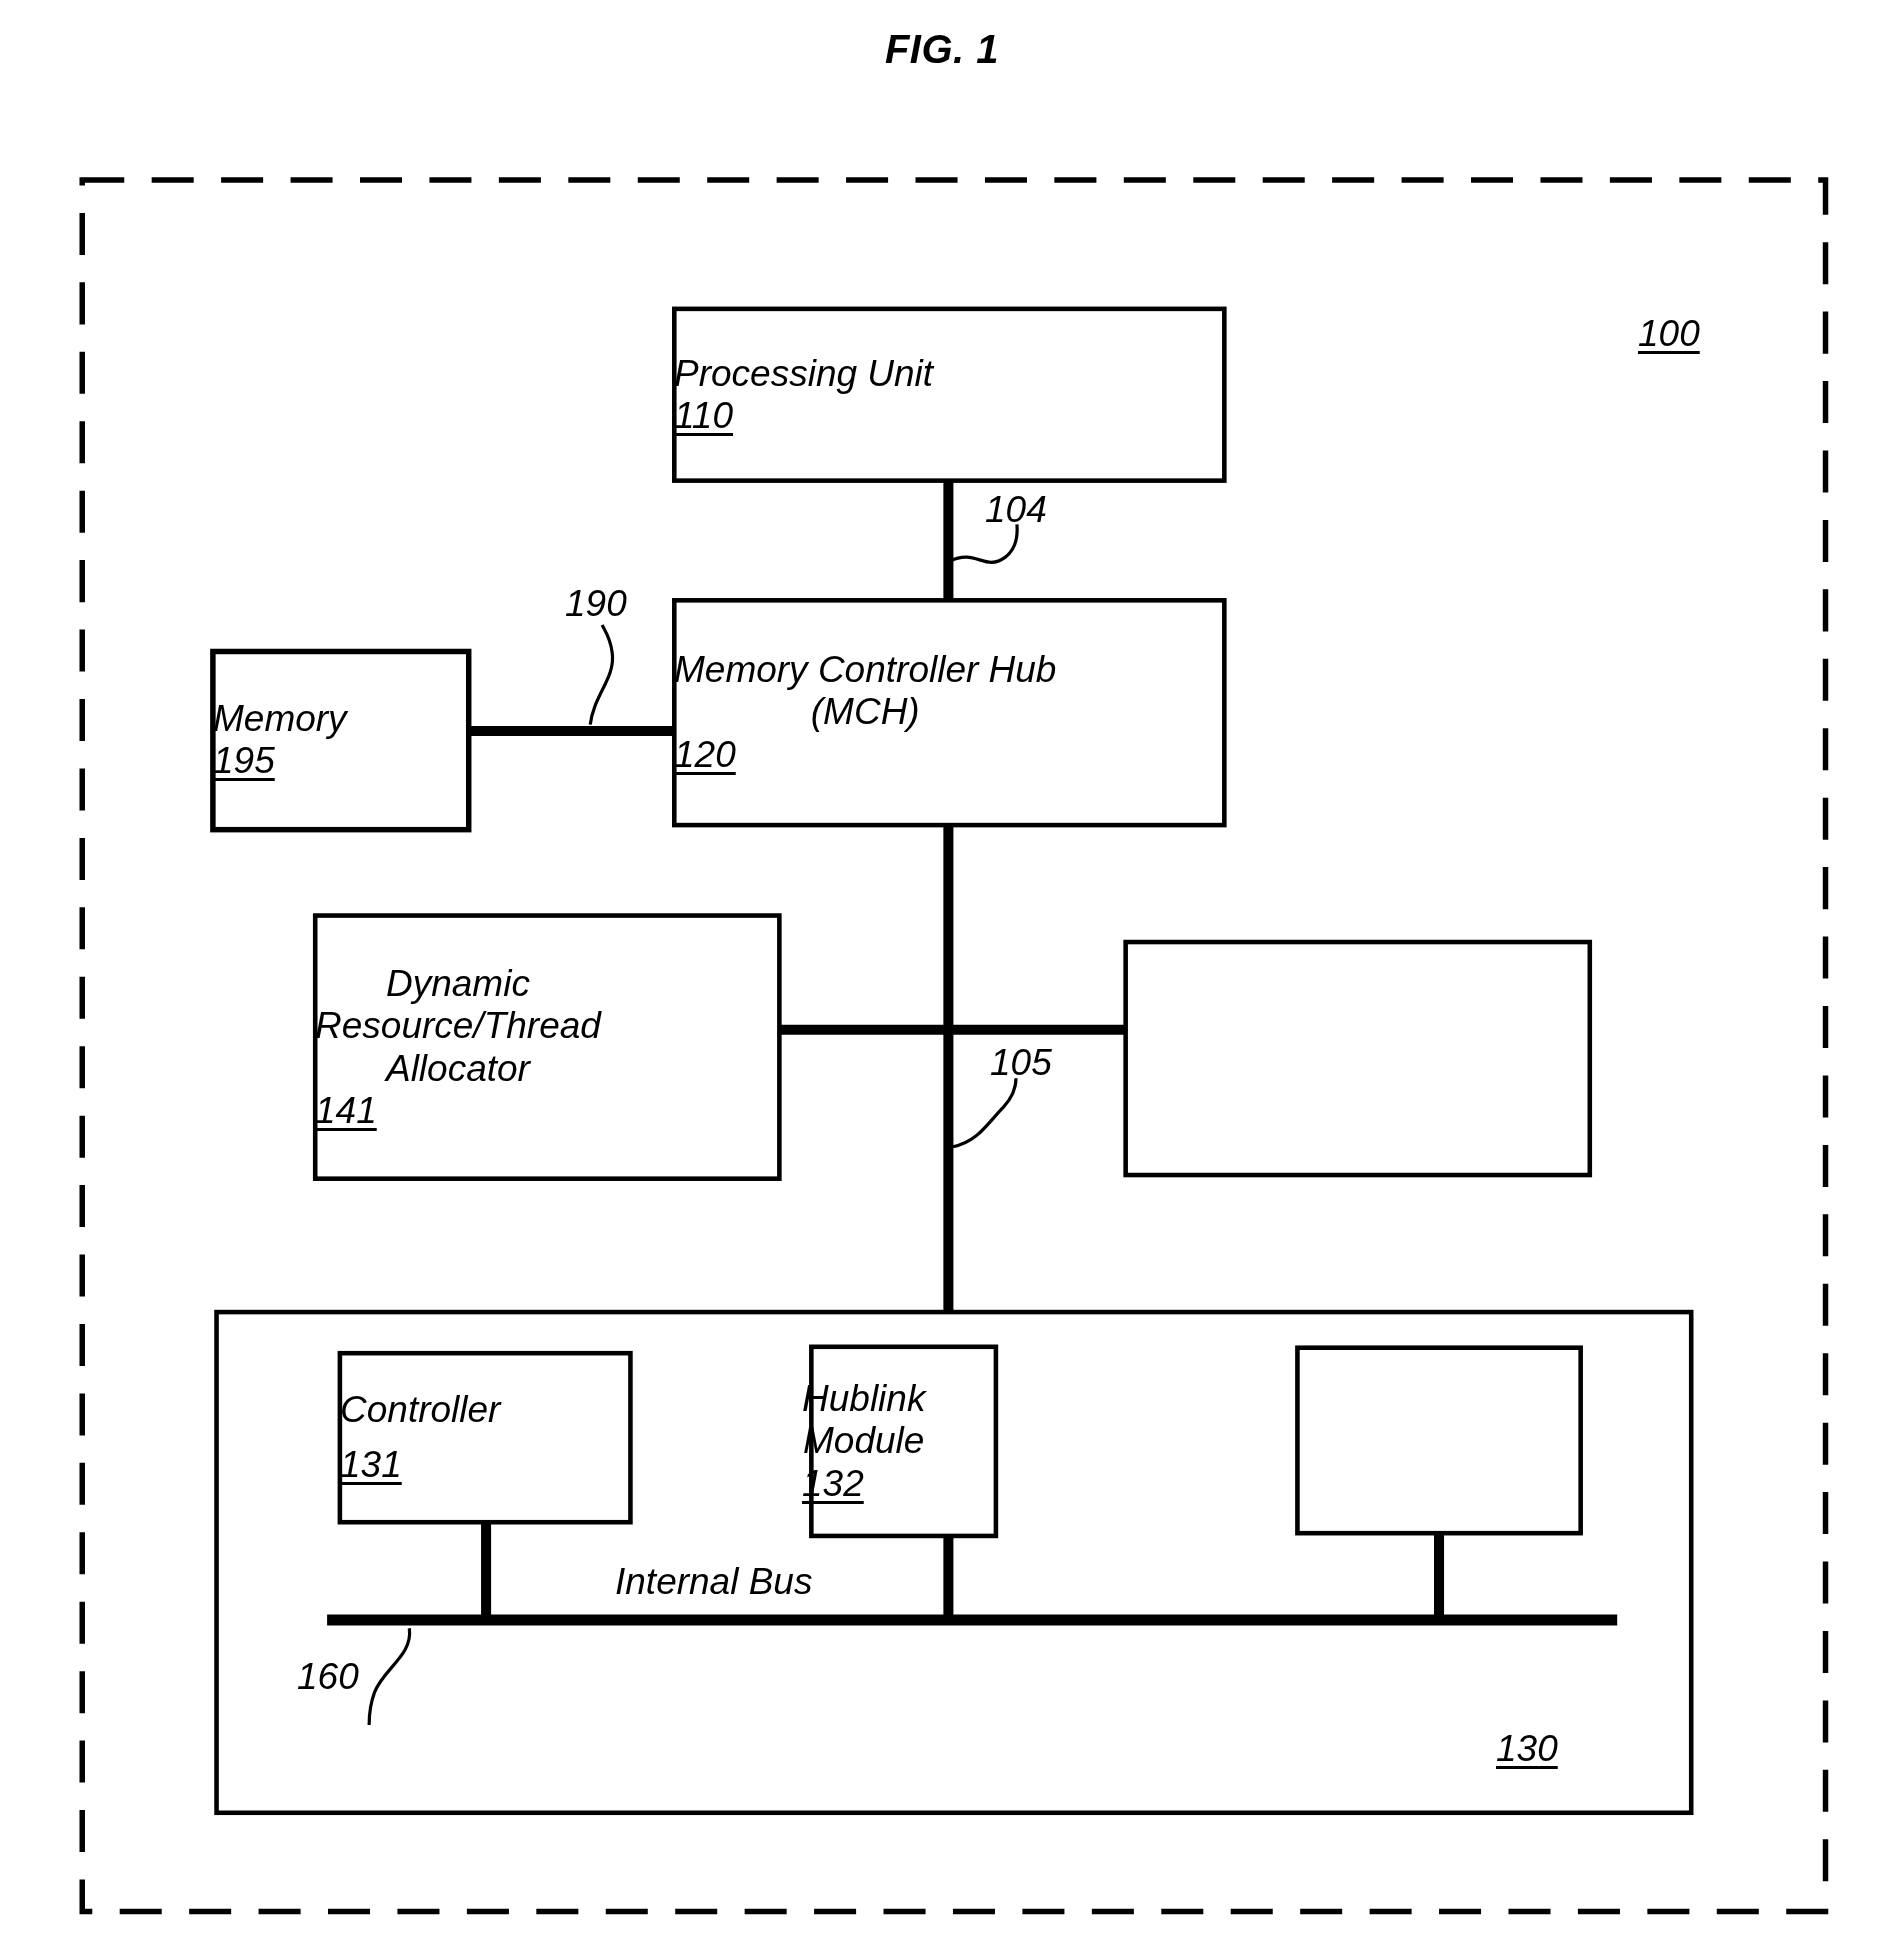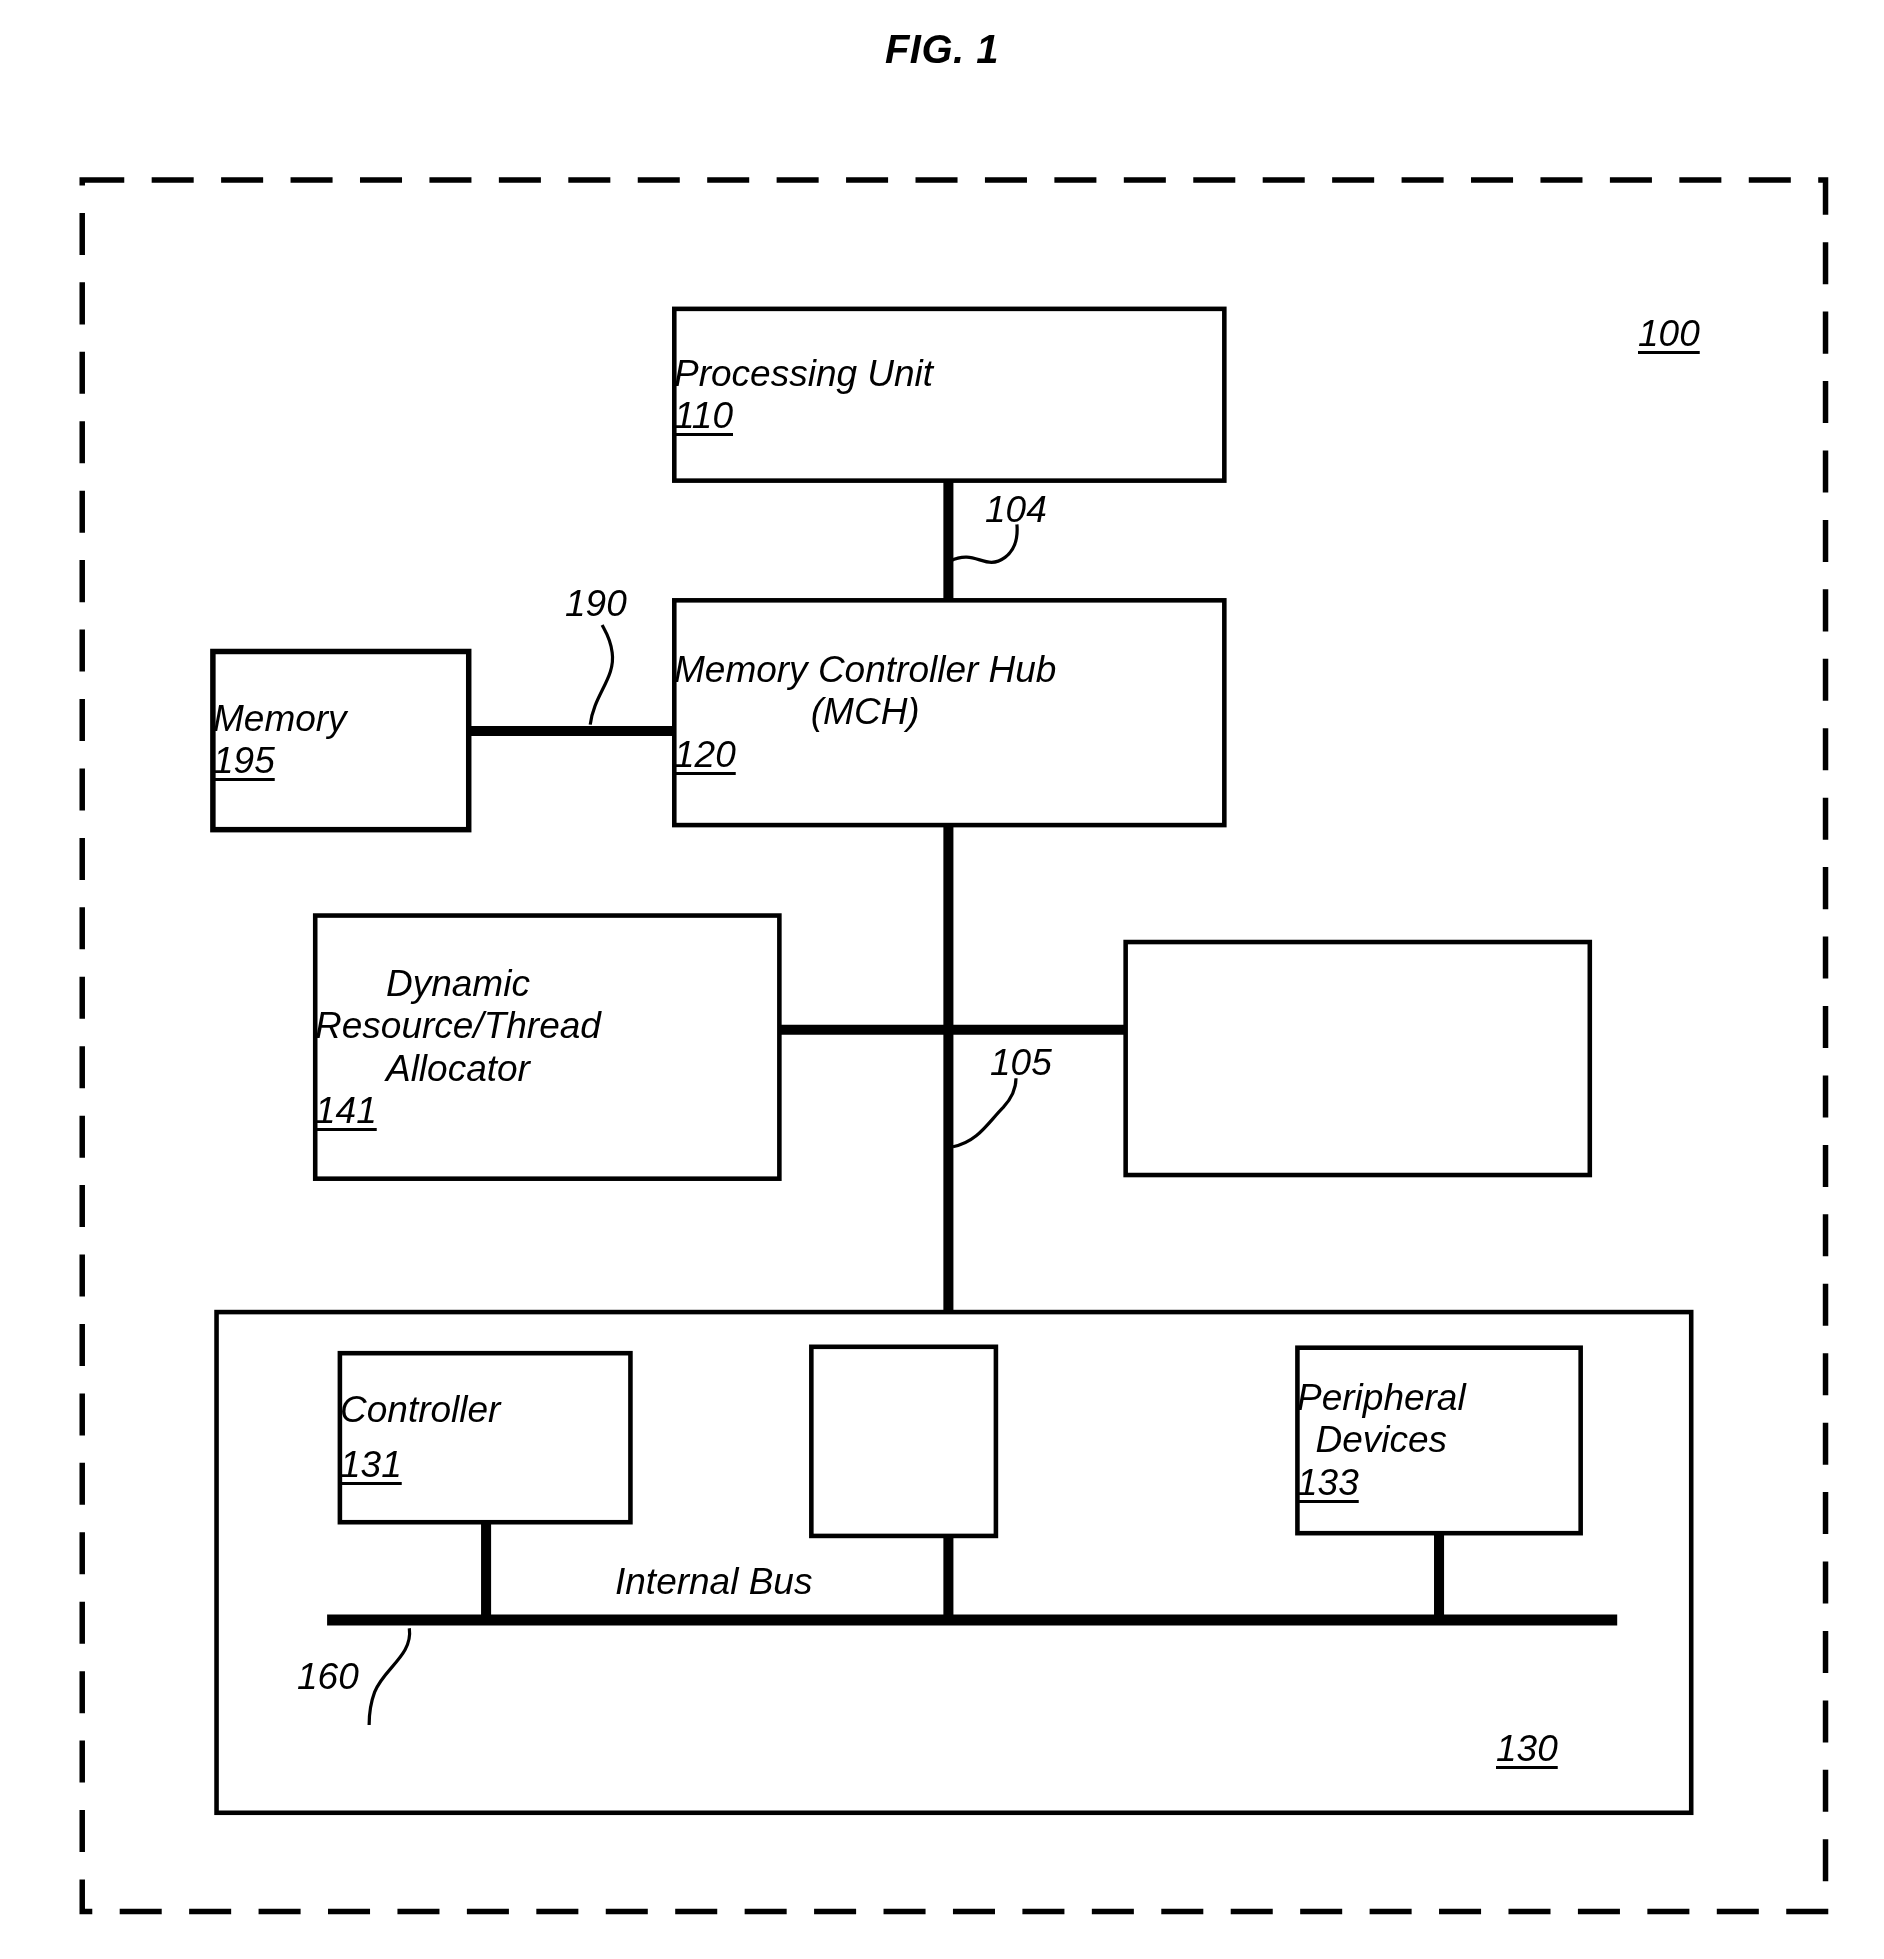--- a/index.html
+++ b/index.html
@@ -140,26 +140,26 @@
 Allocator</span>
     <span class="ref">141</span>
   </div>
 
 
   <div class="box-label" style="left:340px; top:1353px; width:291px; height:169px;gap:12px;">
     <span>Controller</span>
     <span class="ref">131</span>
   </div>
 
+  <div class="box-label" style="left:802px; top:1347px; width:203px; height:189px;">
+    <span>Hublink
+Module</span>
+    <span class="ref">132</span>
+  </div>
 
-  <div class="box-label" style="left:1297px; top:1348px; width:283px; height:185px;">
-    <span>Peripheral
-Devices</span>
-    <span class="ref">133</span>
-  </div>
 
   <div class="bus-label" style="left:615px; top:1561px;">Internal Bus</div>
 
   <div class="ref-callout" style="left:297px; top:1656px;">160</div>
 
   <div class="ref-callout" style="left:985px; top:489px;">104</div>
 
   <div class="ref-callout" style="left:990px; top:1042px;">105</div>
 
   <div class="ref-callout" style="left:565px; top:583px;">190</div>

